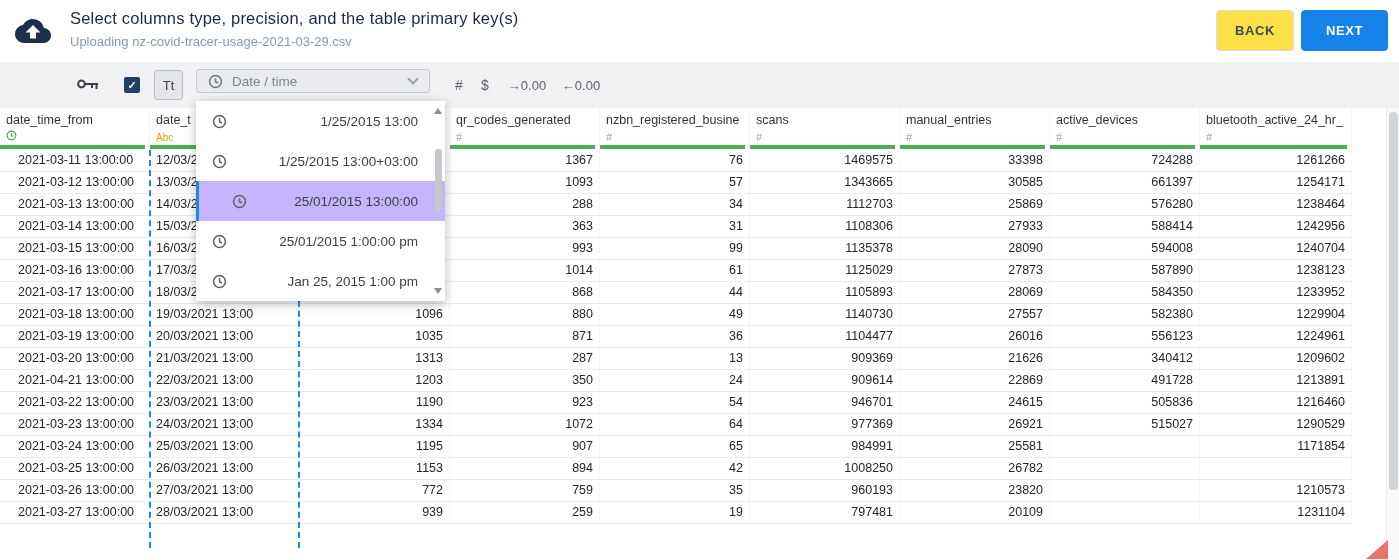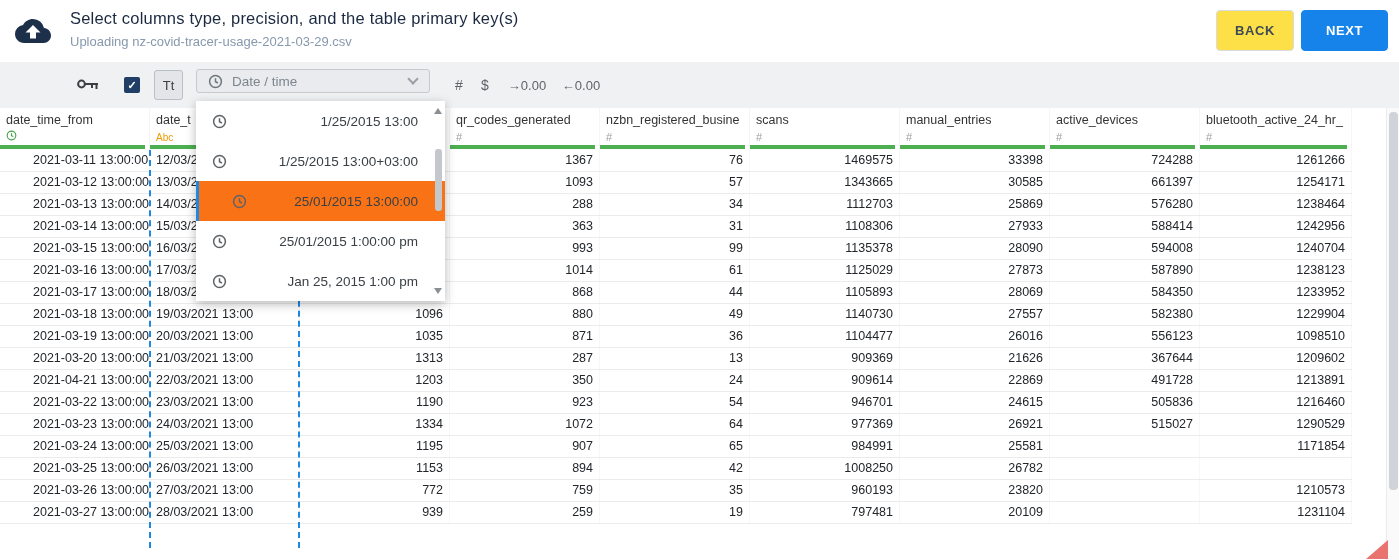--- a/index.html
+++ b/index.html
@@ -41,21 +41,21 @@
     color:#5f6368;cursor:pointer}
   .hash-btn{left:448px;width:22px;font-size:14px}
   .dollar-btn{left:474px;width:22px;font-size:14px}
   .prec-add{left:504px;width:46px;font-size:13px}
   .prec-sub{left:558px;width:46px;font-size:13px}
 
   
   .menu{position:absolute;left:196px;top:101px;width:249px;background:#fff;z-index:30;
     box-shadow:0 3px 10px rgba(0,0,0,.28)}
   .mitem{height:40px;display:flex;align-items:center;padding-left:16px;cursor:pointer}
-  .mitem.sel{background:#f97316;border-left:3px solid var(--dash-blue);padding-left:33px}
+  .mitem.sel{background:#c4b5fd;border-left:3px solid var(--dash-blue);padding-left:33px}
   .micon{width:15px;height:15px;display:flex;flex:0 0 auto}
   .mlabel{flex:1;text-align:right;padding-right:27px;font-size:13.5px;color:#3a4046;white-space:nowrap}
   .menu-scroll{position:absolute;right:0;top:0;width:13px;height:100%}
   .ms-up{position:absolute;top:7px;left:2px;width:0;height:0;border-left:4px solid transparent;
     border-right:4px solid transparent;border-bottom:6px solid #8a8f94}
   .ms-down{position:absolute;bottom:7px;left:2px;width:0;height:0;border-left:4px solid transparent;
     border-right:4px solid transparent;border-top:6px solid #8a8f94}
   .ms-thumb{position:absolute;top:48px;left:3px;width:7px;height:62px;background:#c4c7cb;border-radius:3px}
 
   
@@ -64,21 +64,21 @@
   .hname{padding:5px 0 0 6px;font-size:12.5px;color:#333;white-space:nowrap;overflow:hidden}
   .htype{padding:3px 0 0 6px;height:15px;line-height:11px}
   .tabc{color:var(--abc-orange);font-size:10px;font-weight:normal}
   .thash{color:#9aa0a6;font-size:11px}
   .qbar{position:absolute;left:0;bottom:1px;height:4px;width:calc(100% - 4px);background:var(--green)}
   .tbody{position:absolute;left:0;top:150px;width:1352px}
   .trow{display:flex;height:22px;border-bottom:1px solid #ebebeb}
   .cell{height:21px;line-height:21px;font-size:12.5px;color:#22262a;white-space:nowrap;overflow:hidden;
     border-right:1px solid rgba(0,0,0,.03)}
   .cell.num{text-align:right;padding-right:6px}
-  .cell.cl0{padding-left:33px}
+  .cell.cl0{padding-left:18px}
   .cell.cl1{padding-left:6px}
   .c0{width:150px}.c1{width:150px}.c2{width:150px}.c3{width:150px}.c4{width:150px}
   .c5{width:150px}.c6{width:150px}.c7{width:150px}.c8{width:152px}
 
   
   .sel-line{position:absolute;top:150px;height:398px;width:0;border-left:2px dashed var(--dash-blue);z-index:8}
   .sl-left{left:149px}
   .sl-right{left:298px}
 
   
@@ -275,31 +275,31 @@
       </div>
       <div class="trow">
         <div class="cell c0 cl0">2021-03-19 13:00:00</div>
         <div class="cell c1 cl1">20/03/2021 13:00</div>
         <div class="cell c2 num">1035</div>
         <div class="cell c3 num">871</div>
         <div class="cell c4 num">36</div>
         <div class="cell c5 num">1104477</div>
         <div class="cell c6 num">26016</div>
         <div class="cell c7 num">556123</div>
-        <div class="cell c8 num">1098510</div>
+        <div class="cell c8 num">1224961</div>
       </div>
       <div class="trow">
         <div class="cell c0 cl0">2021-03-20 13:00:00</div>
         <div class="cell c1 cl1">21/03/2021 13:00</div>
         <div class="cell c2 num">1313</div>
         <div class="cell c3 num">287</div>
         <div class="cell c4 num">13</div>
         <div class="cell c5 num">909369</div>
         <div class="cell c6 num">21626</div>
-        <div class="cell c7 num">367644</div>
+        <div class="cell c7 num">340412</div>
         <div class="cell c8 num">1209602</div>
       </div>
       <div class="trow">
         <div class="cell c0 cl0">2021-04-21 13:00:00</div>
         <div class="cell c1 cl1">22/03/2021 13:00</div>
         <div class="cell c2 num">1203</div>
         <div class="cell c3 num">350</div>
         <div class="cell c4 num">24</div>
         <div class="cell c5 num">909614</div>
         <div class="cell c6 num">22869</div>

